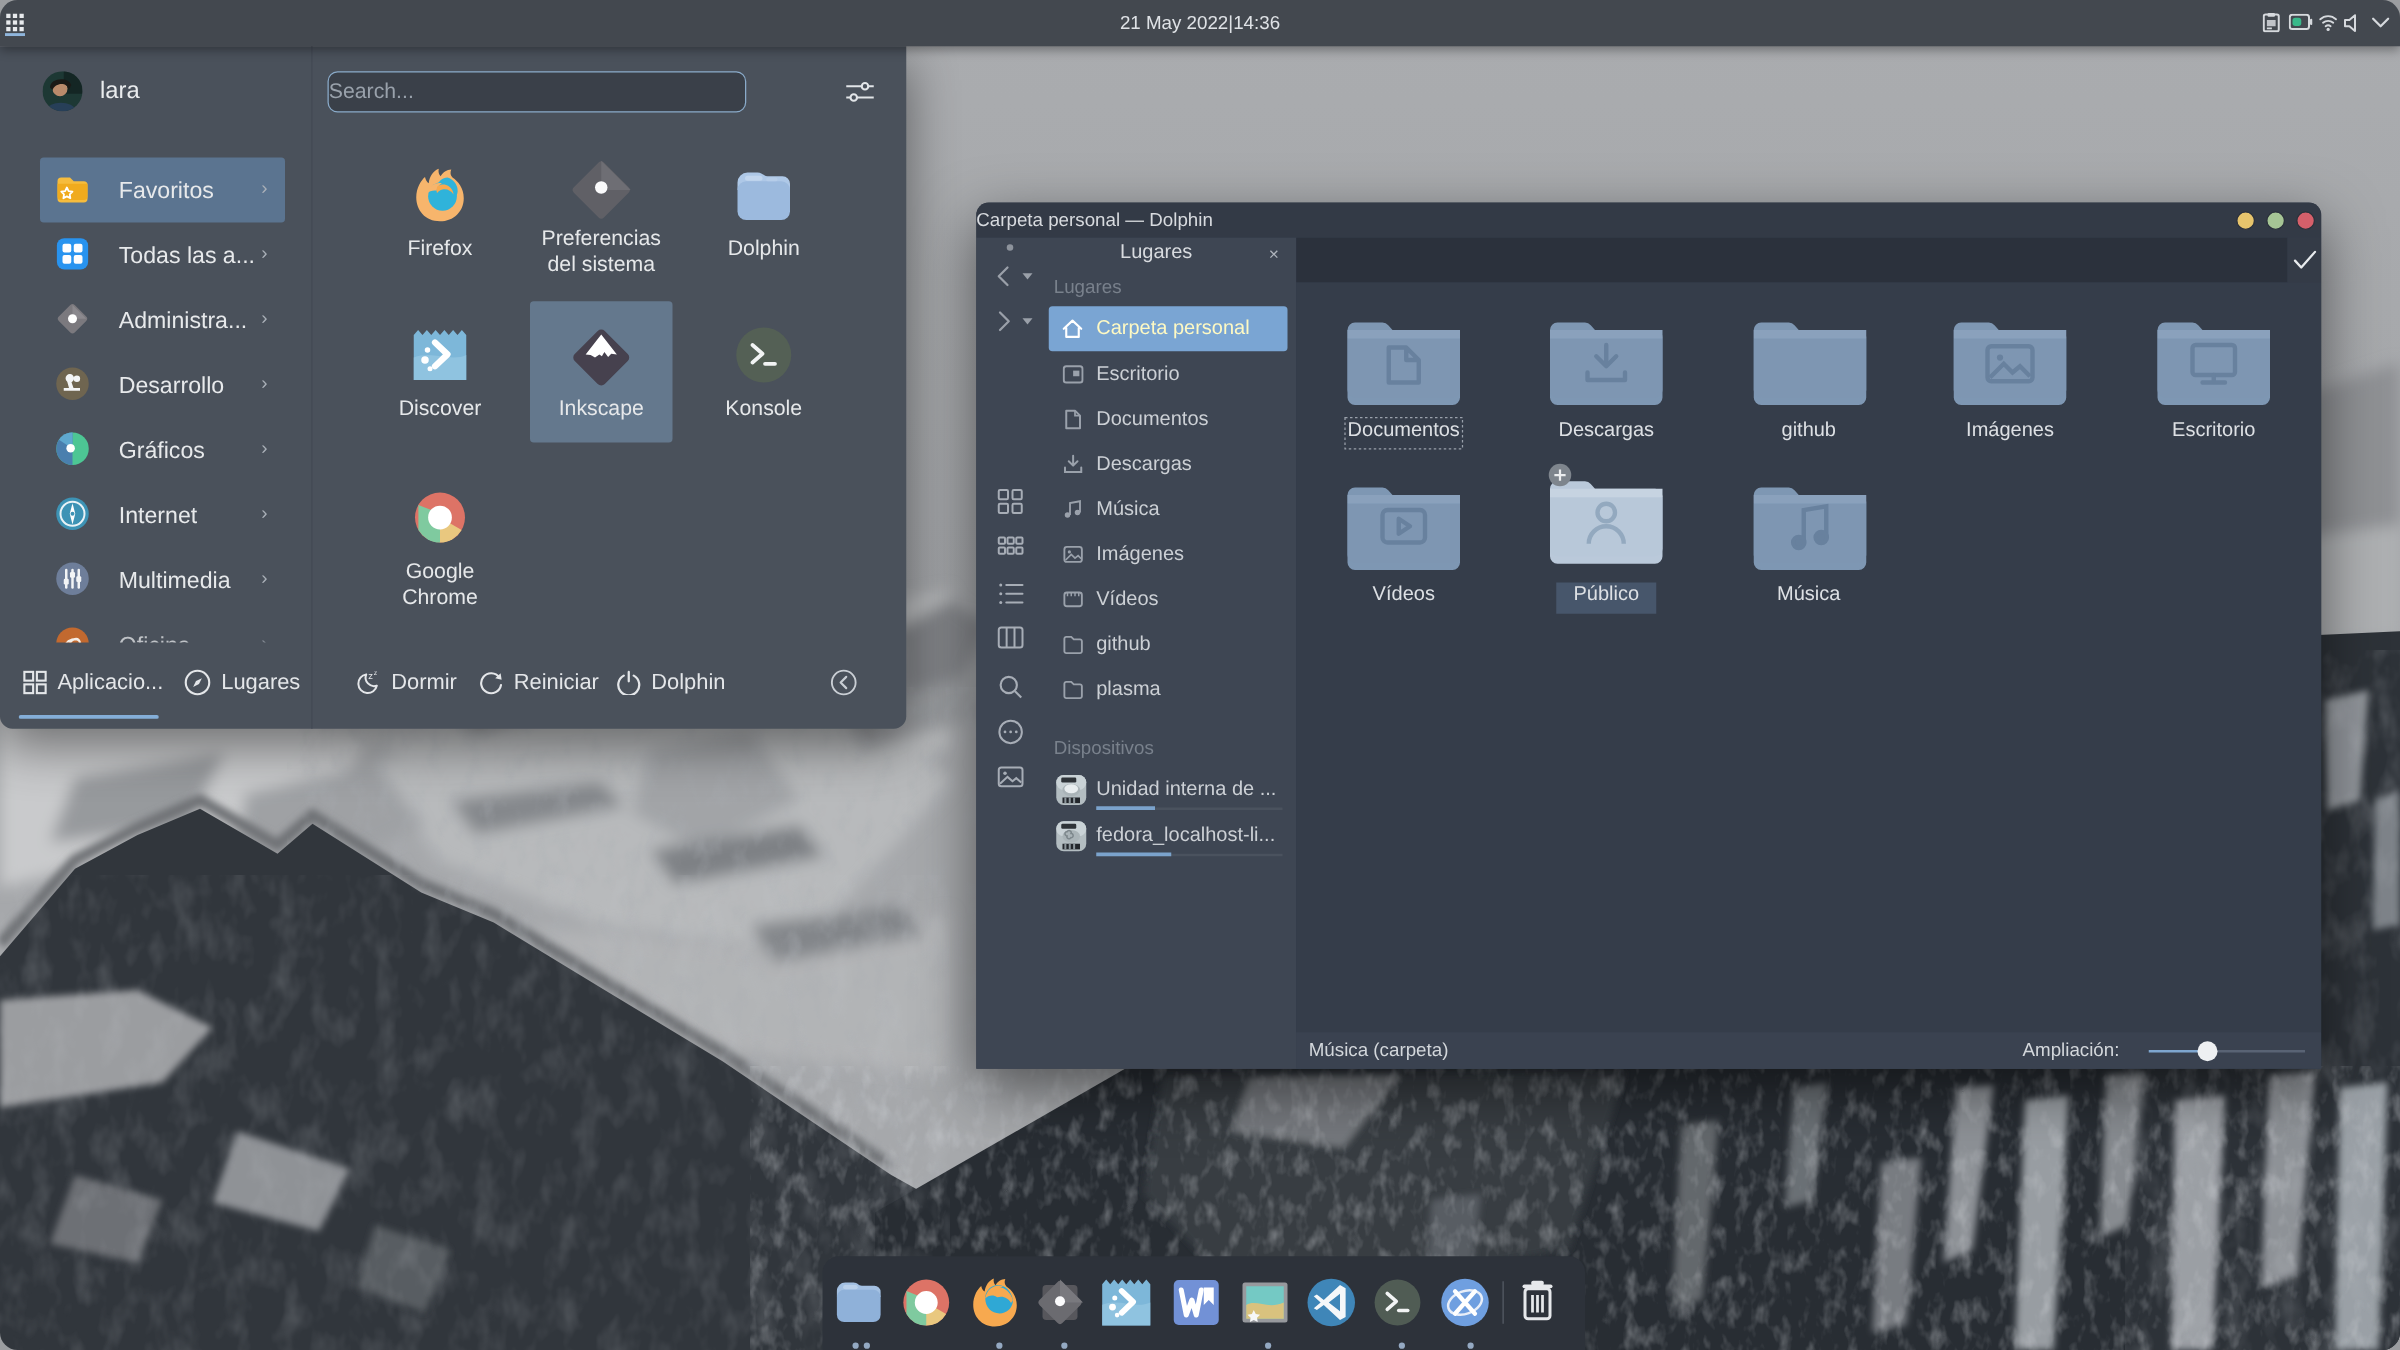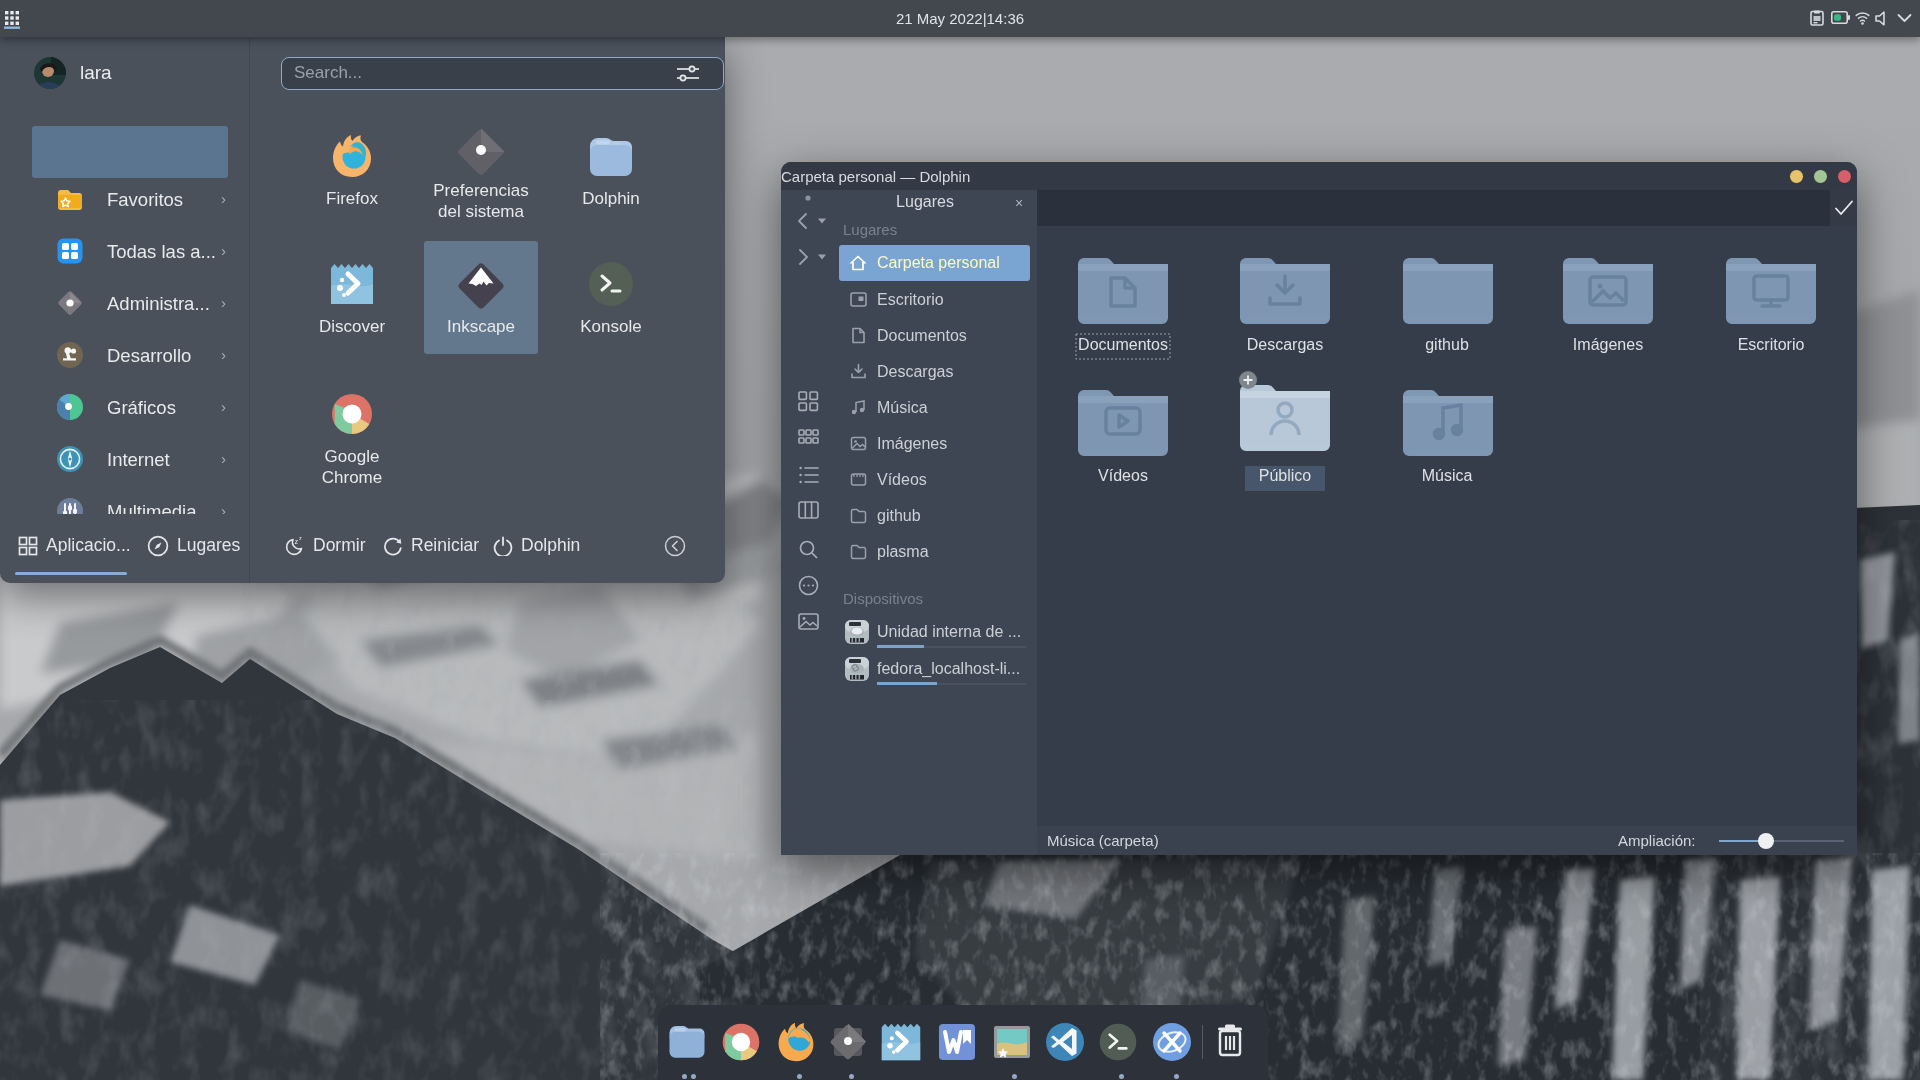--- a/index.html
+++ b/index.html
@@ -1,28 +1,28 @@
 <!DOCTYPE html>
 <html><head>
 <meta charset="utf-8">
 <style>
   * { margin:0; padding:0; box-sizing:border-box; }
   html,body { width:1920px; height:1080px; overflow:hidden; background:#9b9da0; }
   body { font-family:"Liberation Sans", sans-serif; }
   .abs { position:absolute; }
-  #screen { position:relative; width:1920px; height:1080px; overflow:hidden; }
+  #screen { position:relative; width:1920px; height:1080px; overflow:hidden;border-radius:14px; }
   
   #panel { position:absolute; left:0; top:0; width:1920px; height:37px; background:#43484f; z-index:50; box-shadow:0 3px 8px rgba(0,0,0,0.35); }
   #panel .date { position:absolute; left:0; right:0; top:0; height:37px; line-height:37px; text-align:center; color:#dfe2e6; font-size:15px; }
   
   #launcher { position:absolute; left:0; top:37px; width:725px; height:546px; background:#4a515b; border-radius:0 0 10px 10px; z-index:40; box-shadow:0 14px 40px rgba(0,0,0,.45); }
   #launcher .vsep { position:absolute; left:249px; top:0; width:1px; height:546px; background:#434954; }
   #launcher .user { position:absolute; left:80px; top:25px; font-size:19px; color:#eaecee; }
-  #launcher .search { position:absolute; left:281px; top:20px; width:443px; height:33px; border:1.5px solid #8aabca; border-radius:8px; background:#3a4049; color:#99a1ab; font-size:17px; line-height:30px; padding-left:12px; }
-  .cat { position:absolute; left:44px; width:196px; height:52px;margin-top:48px; }
+  #launcher .search { position:absolute; left:262px; top:20px; width:335px; height:33px; border:1.5px solid #8aabca; border-radius:8px; background:#3a4049; color:#99a1ab; font-size:17px; line-height:30px; }
+  .cat { position:absolute; left:32px; width:196px; height:52px; }
   .cat .ic { position:absolute; left:12px; top:11px; }
   .cat .tx { position:absolute; left:63px; top:15px; font-size:18.5px; color:#e7e9eb; white-space:nowrap; }
   .cat .ar { position:absolute; right:14px; top:16px; font-size:15px; color:#aab0b8; }
   .appcell { position:absolute; width:114px; text-align:center; color:#e6e8ea; font-size:17px; line-height:21px; }
   .appcell svg { display:block; margin:0 auto 8px auto; }
   #launcher .tabs { position:absolute; left:0; top:484px; width:725px; height:49px; color:#e4e6e9; font-size:17.5px; }
   #launcher .tabs .item { position:absolute; top:0; height:49px; display:flex; align-items:center; gap:8px; }
   #launcher .underline { position:absolute; left:15px; top:535px; width:112px; height:3px; background:#84aed8; border-radius:2px; }
   
   #dolphin { position:absolute; left:781px; top:162px; width:1076px; height:693px; border-radius:10px 10px 0 0; z-index:30; box-shadow:0 16px 46px rgba(0,0,0,.5); background:#353d4a; overflow:hidden; }

